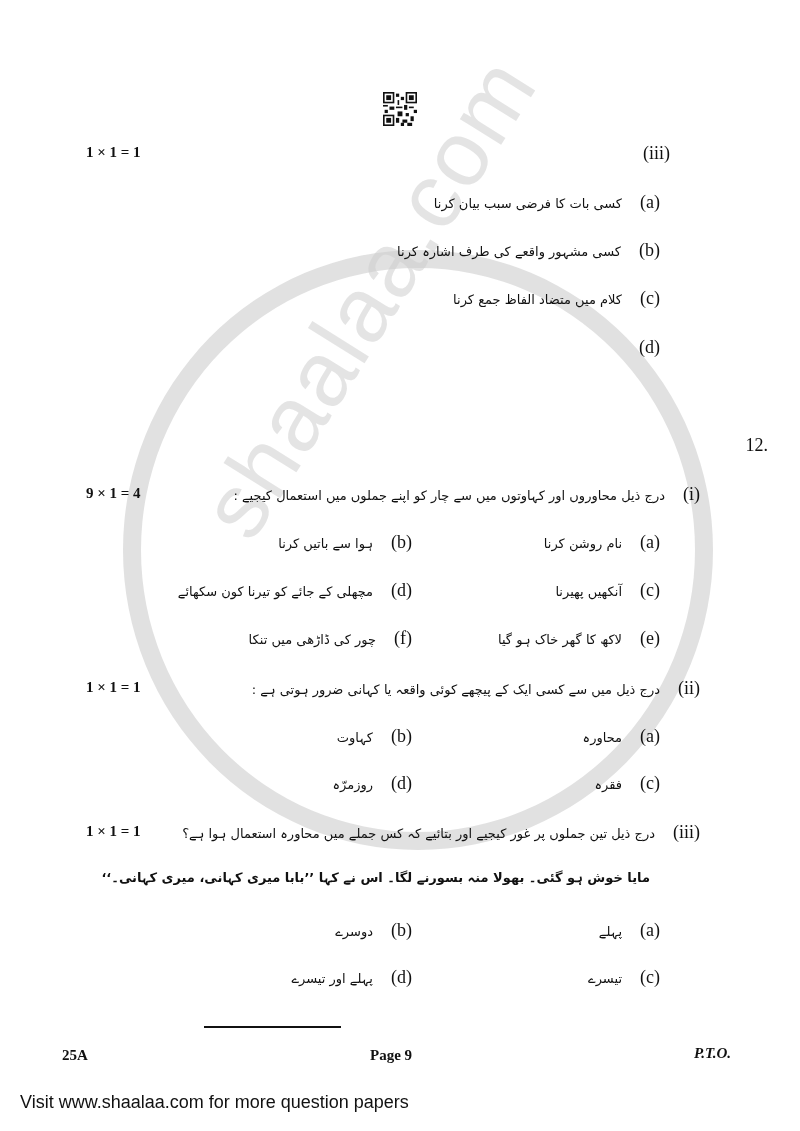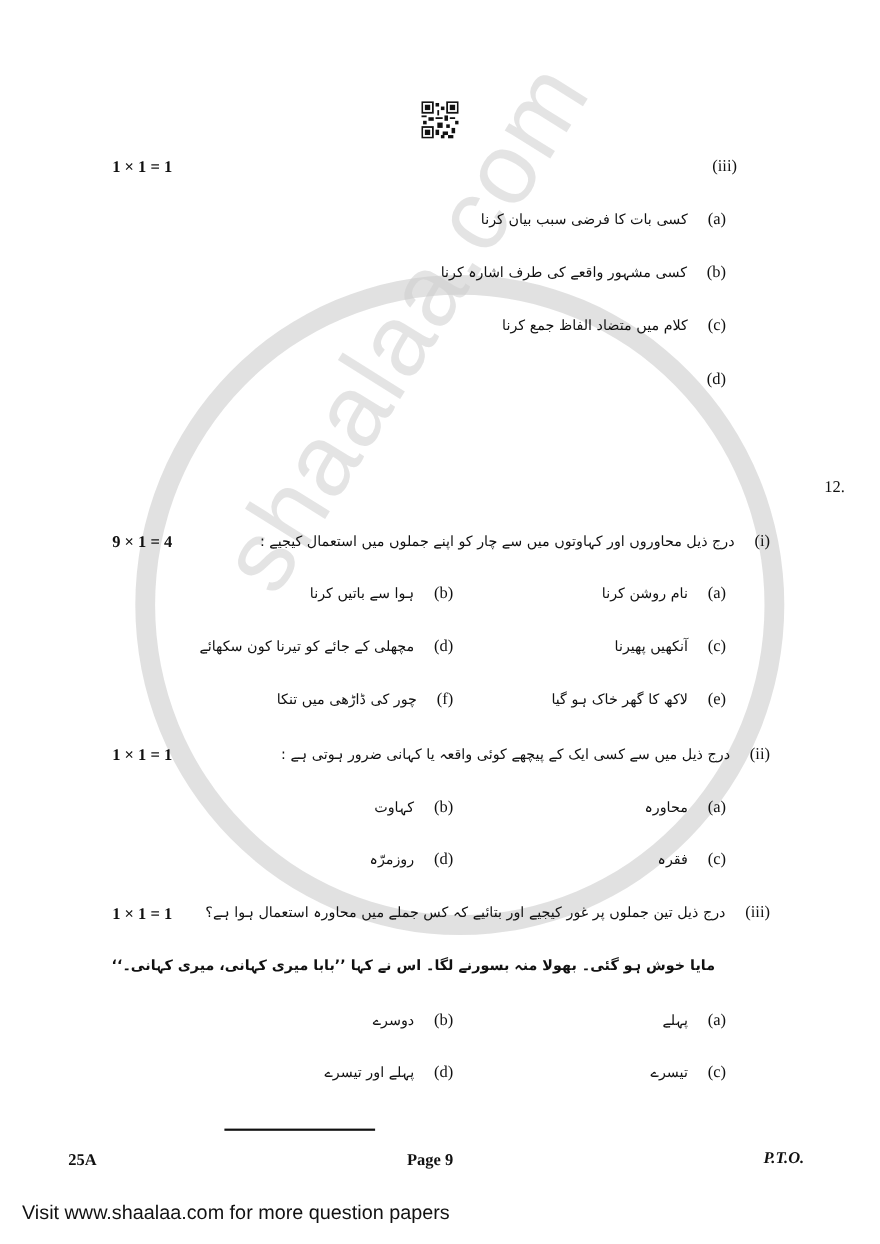--- a/index.html
+++ b/index.html
@@ -1,21 +1,21 @@
 <!DOCTYPE html>
 <html><head>
 <meta charset="utf-8">
 <style>
   html, body { margin: 0; padding: 0; background: #ffffff; }
   body { width: 800px; height: 1131px; position: relative; overflow: hidden; font-family: "DejaVu Serif", serif; color: #111; }
   .page { position: absolute; left: 0; top: 0; width: 800px; height: 1131px; }
   .qr { position: absolute; left: 383px; top: 92px; width: 34px; height: 34px; }
   .abs { position: absolute; white-space: nowrap; }
-  .marks { font-family: "Liberation Serif", serif; font-weight: bold; font-size: 15px; left: 102px; }
-  .num { font-family: "Liberation Serif", serif; font-size: 15px; }
+  .marks { font-family: "Liberation Serif", serif; font-weight: bold; font-size: 15px; left: 86px; }
+  .num { font-family: "Liberation Serif", serif; font-size: 18px; }
   .ur { font-family: "DejaVu Sans", sans-serif; font-size: 13px; direction: rtl; unicode-bidi: isolate; text-align: right; }
   .line { position: absolute; display: flex; flex-direction: row-reverse; align-items: baseline; gap: 18px; white-space: nowrap; }
   .footer-bold { font-family: "Liberation Serif", serif; font-weight: bold; font-size: 15px; margin-top: 31px; }
   .footer-italic { font-family: "Liberation Serif", serif; font-weight: bold; font-style: italic; font-size: 15px; margin-top: 29px; }
   .rule { position: absolute; left: 204px; top: 1026px; width: 137px; height: 2px; background: #111; }
   .visit { position: absolute; left: 20px; top: 1092px; font-family: "Liberation Sans", sans-serif; font-size: 18px; color: #111; }
   .watermark-circle { position: absolute; left: 123px; top: 250px; width: 590px; height: 600px; border: 18px solid rgba(200,200,200,0.55); border-radius: 50%; box-sizing: border-box; }
   .watermark-text { position: absolute; left: 180px; top: 500px; font-family: "Liberation Sans", sans-serif; font-size: 92px; color: rgba(205,205,205,0.55); transform: rotate(-58deg); transform-origin: left top; white-space: nowrap; letter-spacing: 2px; }
 </style>
 </head>

